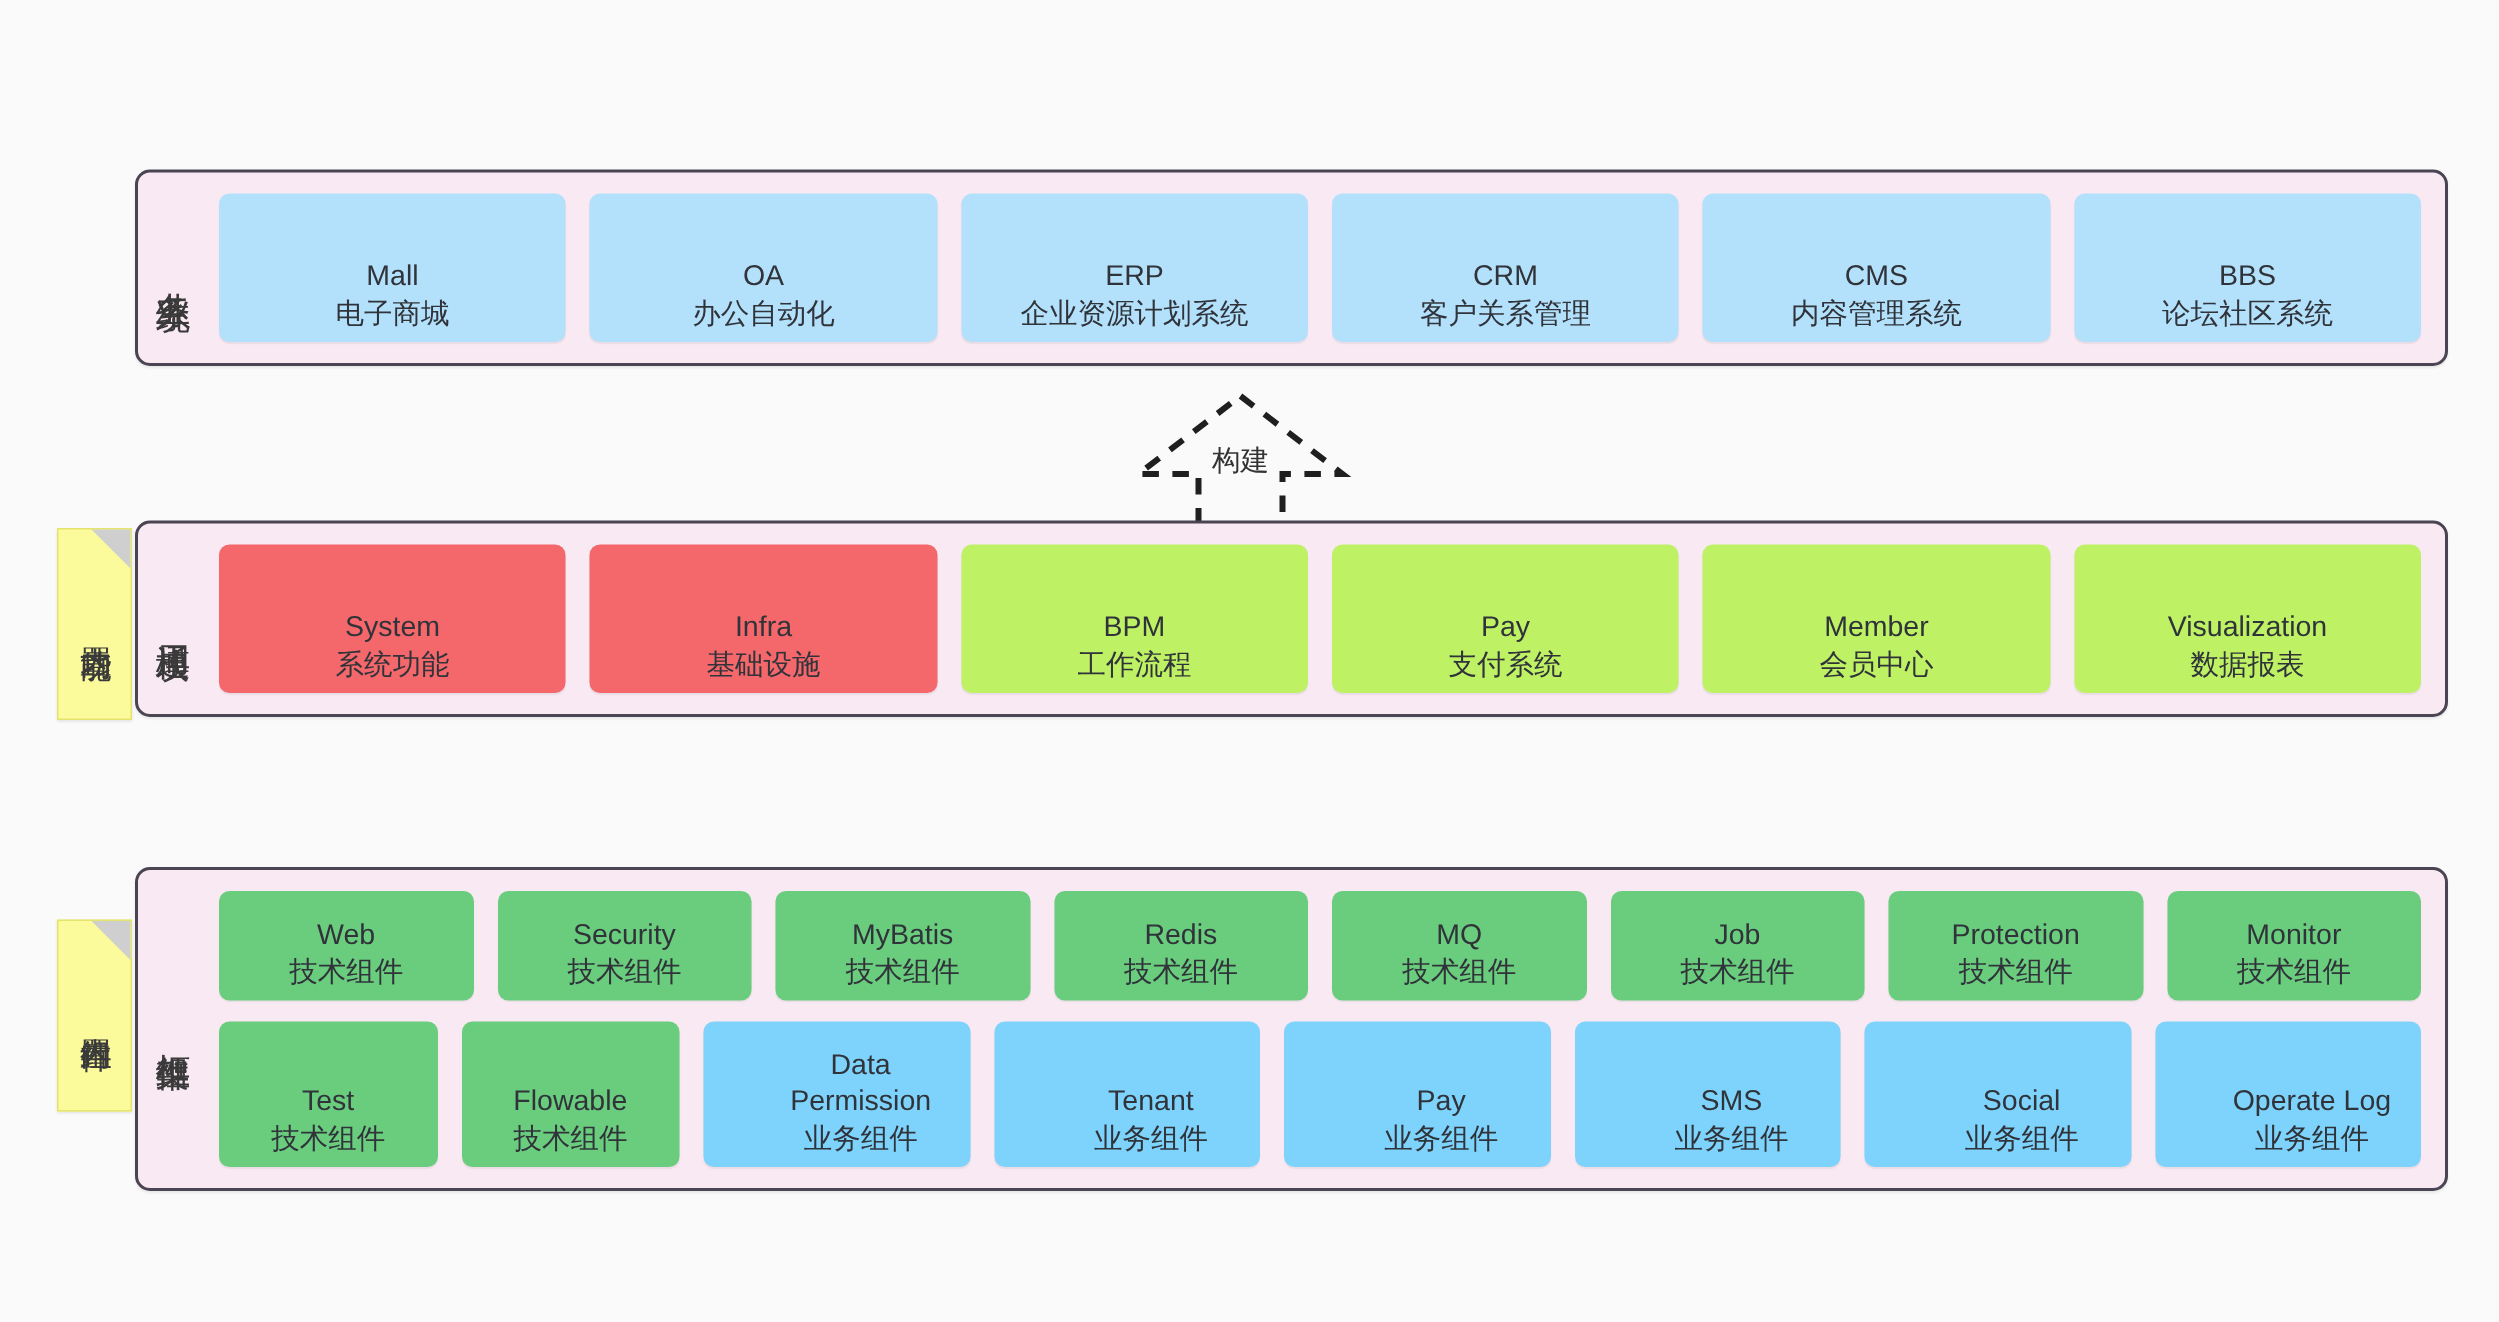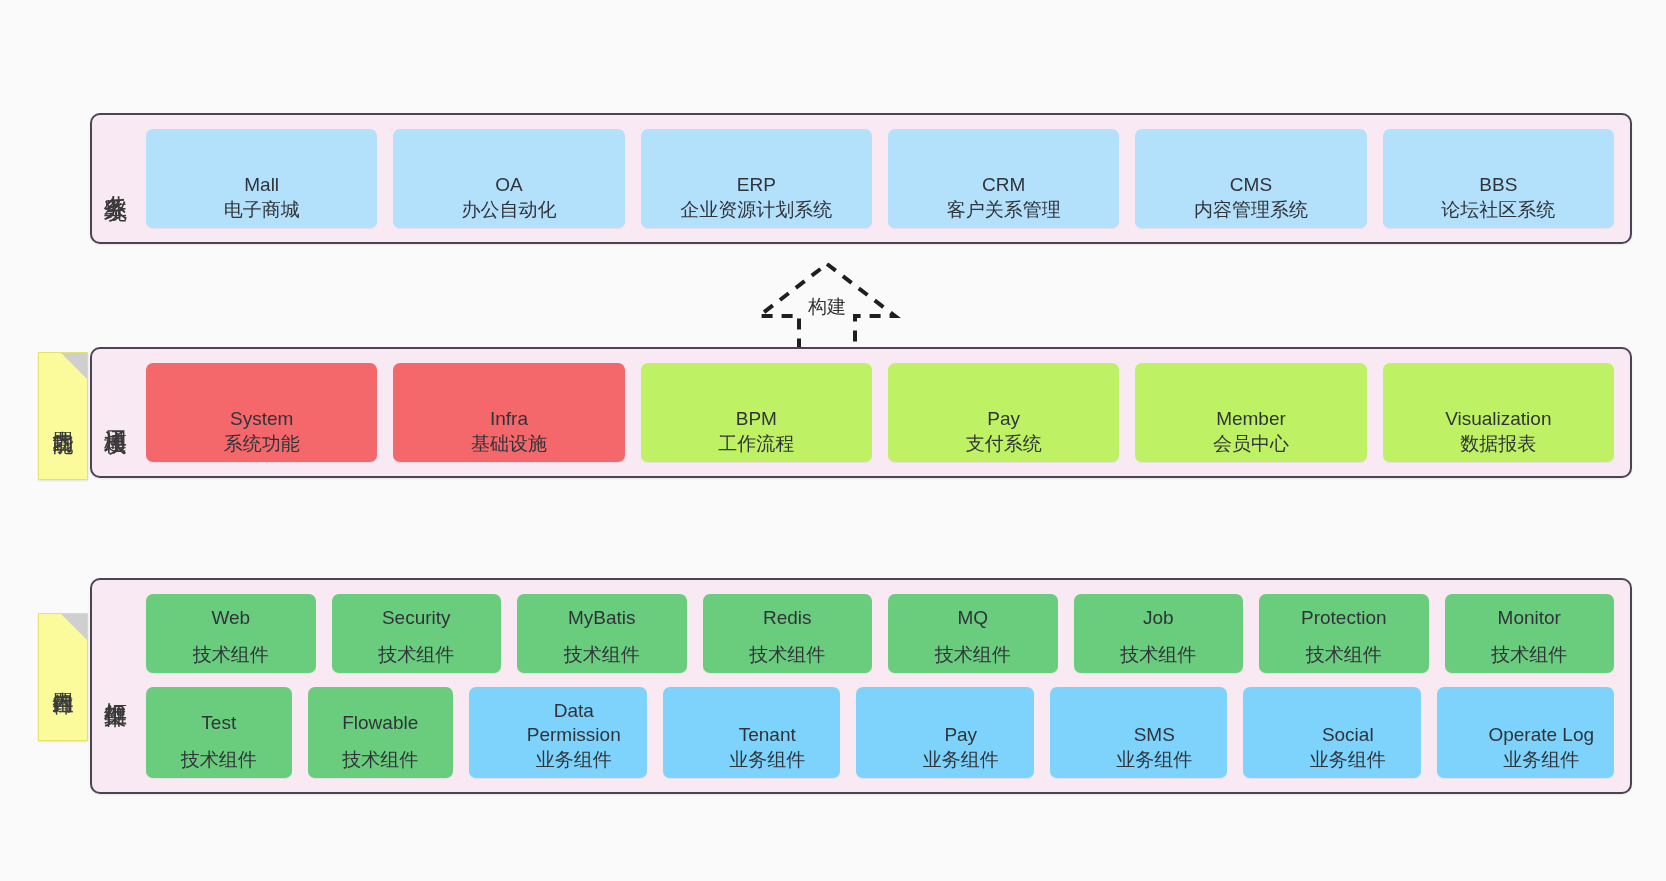--- a/index.html
+++ b/index.html
@@ -79,21 +79,21 @@
     padding: 6px 4px;
     box-sizing: border-box;
     box-shadow: 0 1px 1px rgba(0,0,0,0.06);
   }
   .card .t1 { display: block; }
   .card .t2 { display: block; }
 
   .c-blue        { background: #b3e0fb; }
   .c-red         { background: #f4676b; }
   .c-pink        { background: #bef264; }
-  .c-green       { background: #6acd7e; gap: 12px; }
+  .c-green       { background: #6acd7e; }
   .c-lightgreen  { background: #7dd3fc; padding-left: 36px; }
 
   
   .note {
     position: absolute;
     background: #fbfb9b;
     border: 1px solid #e3e36e;
     box-sizing: border-box;
     display: flex;
     align-items: center;

